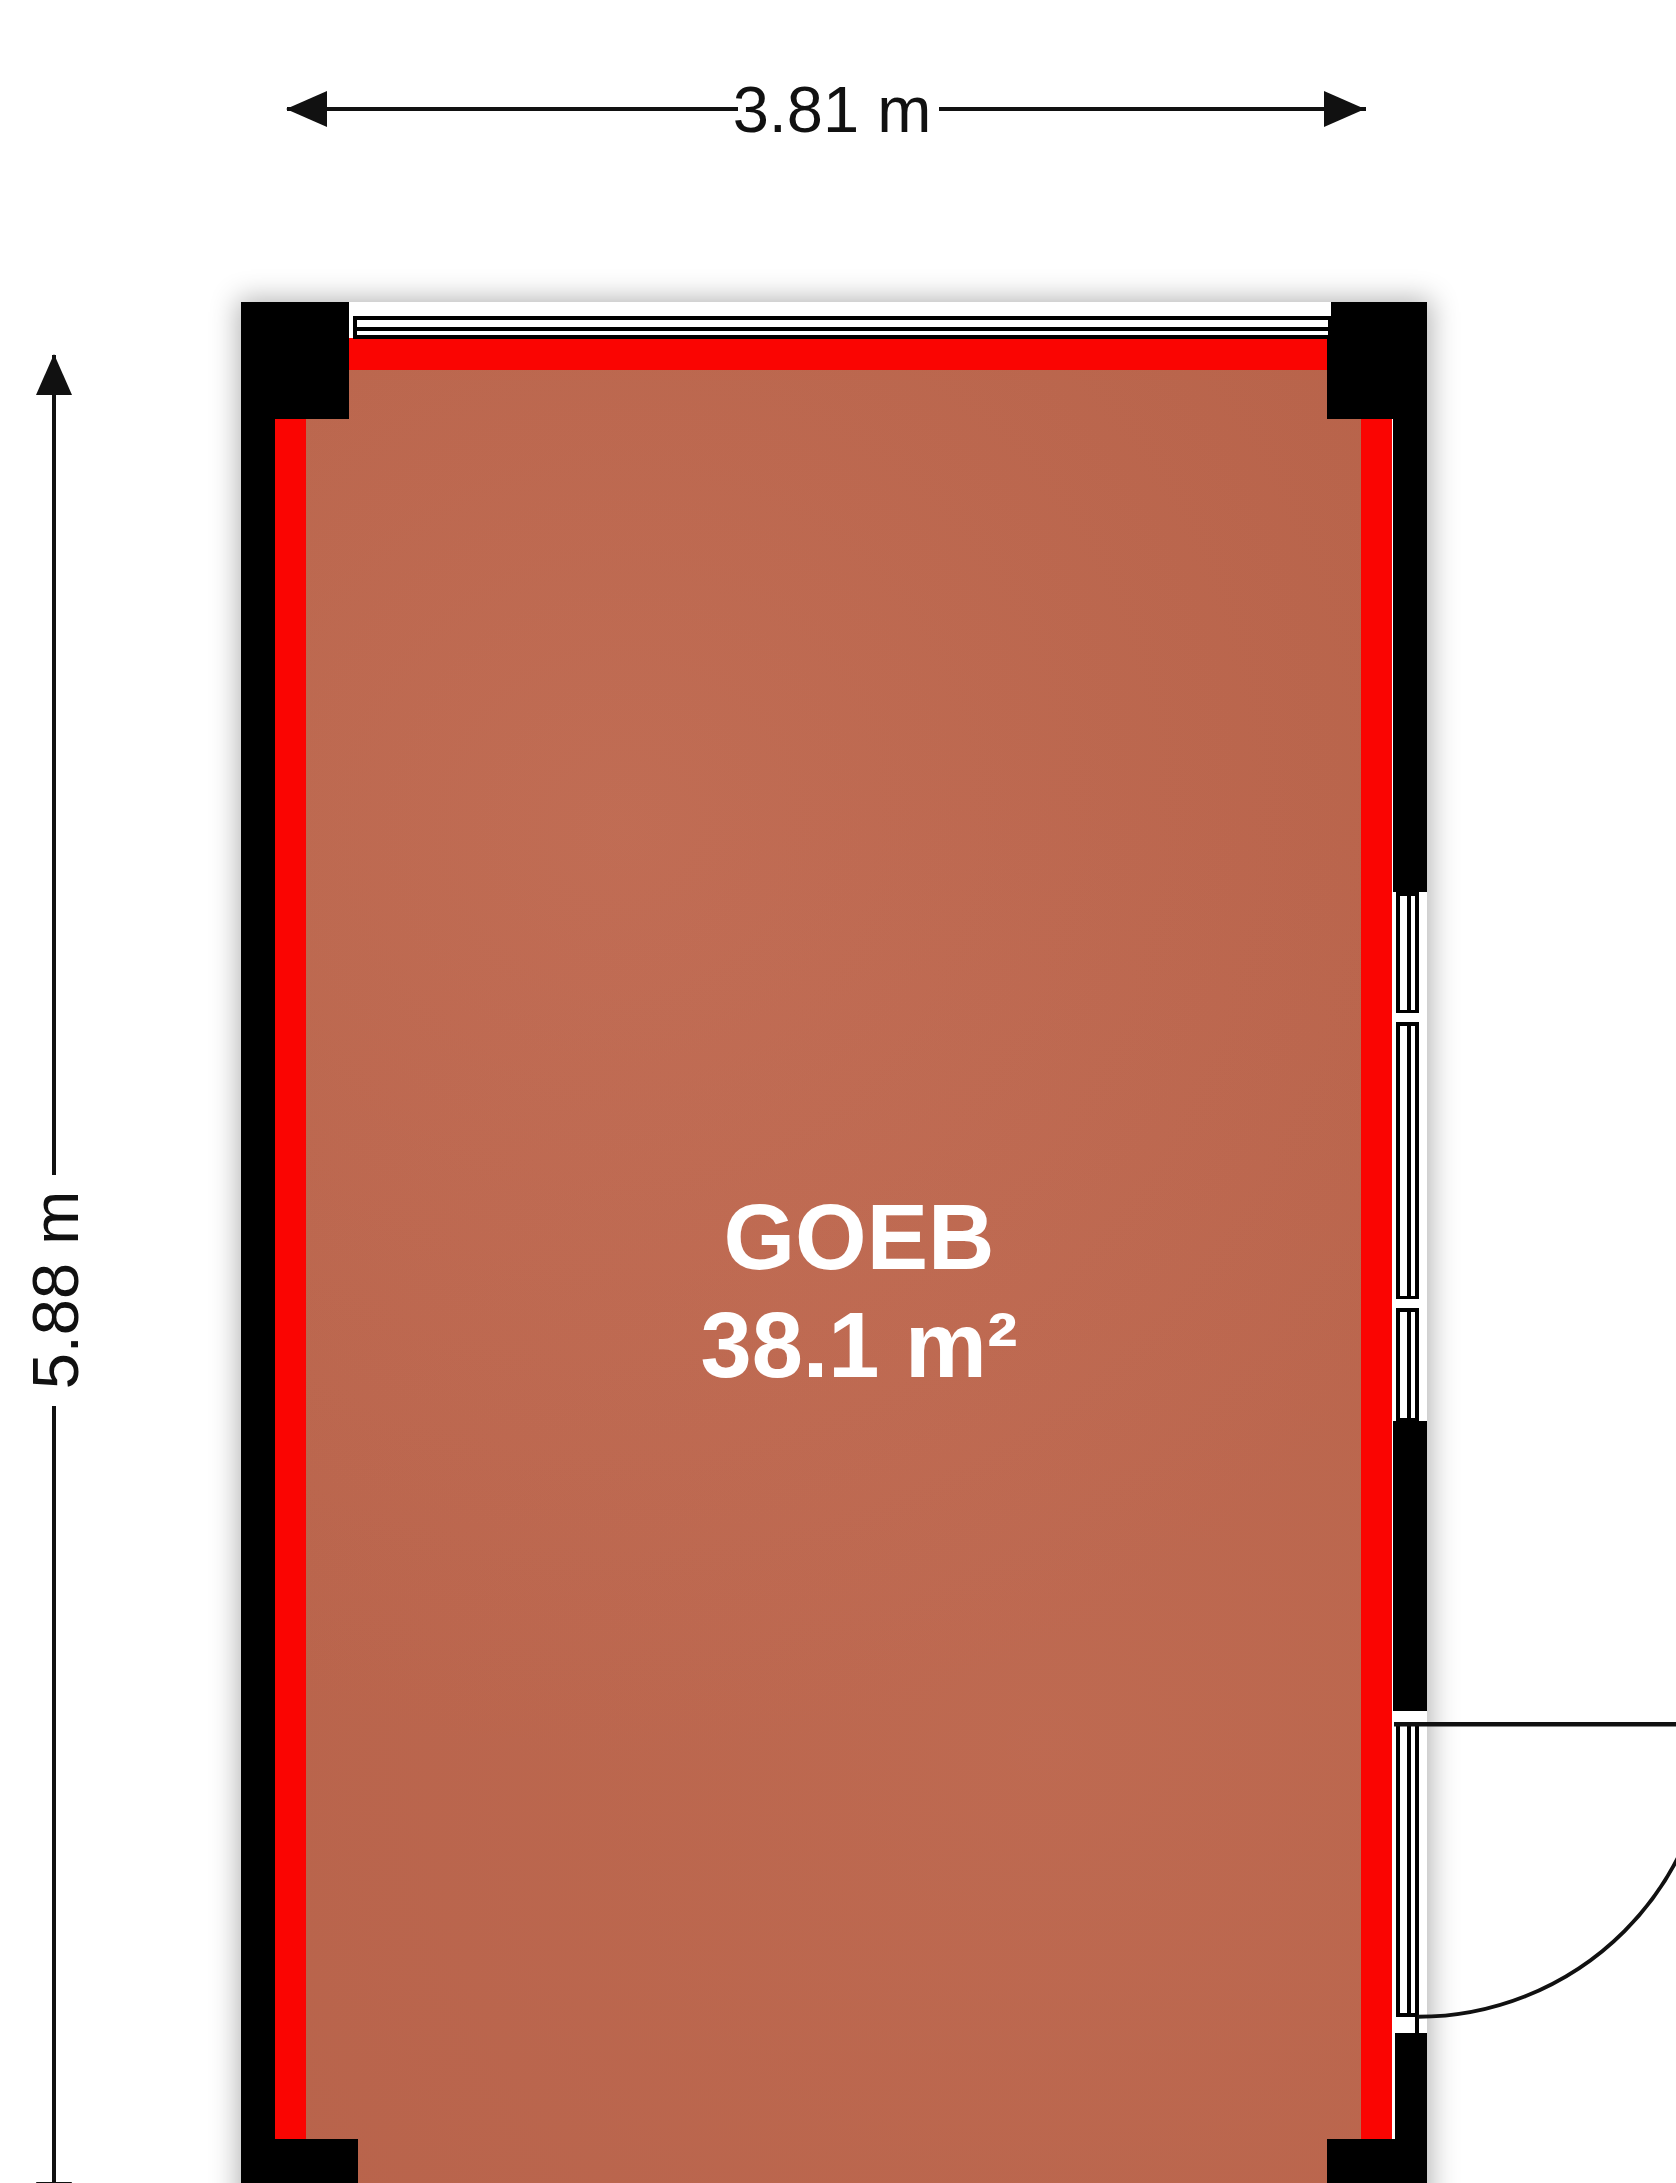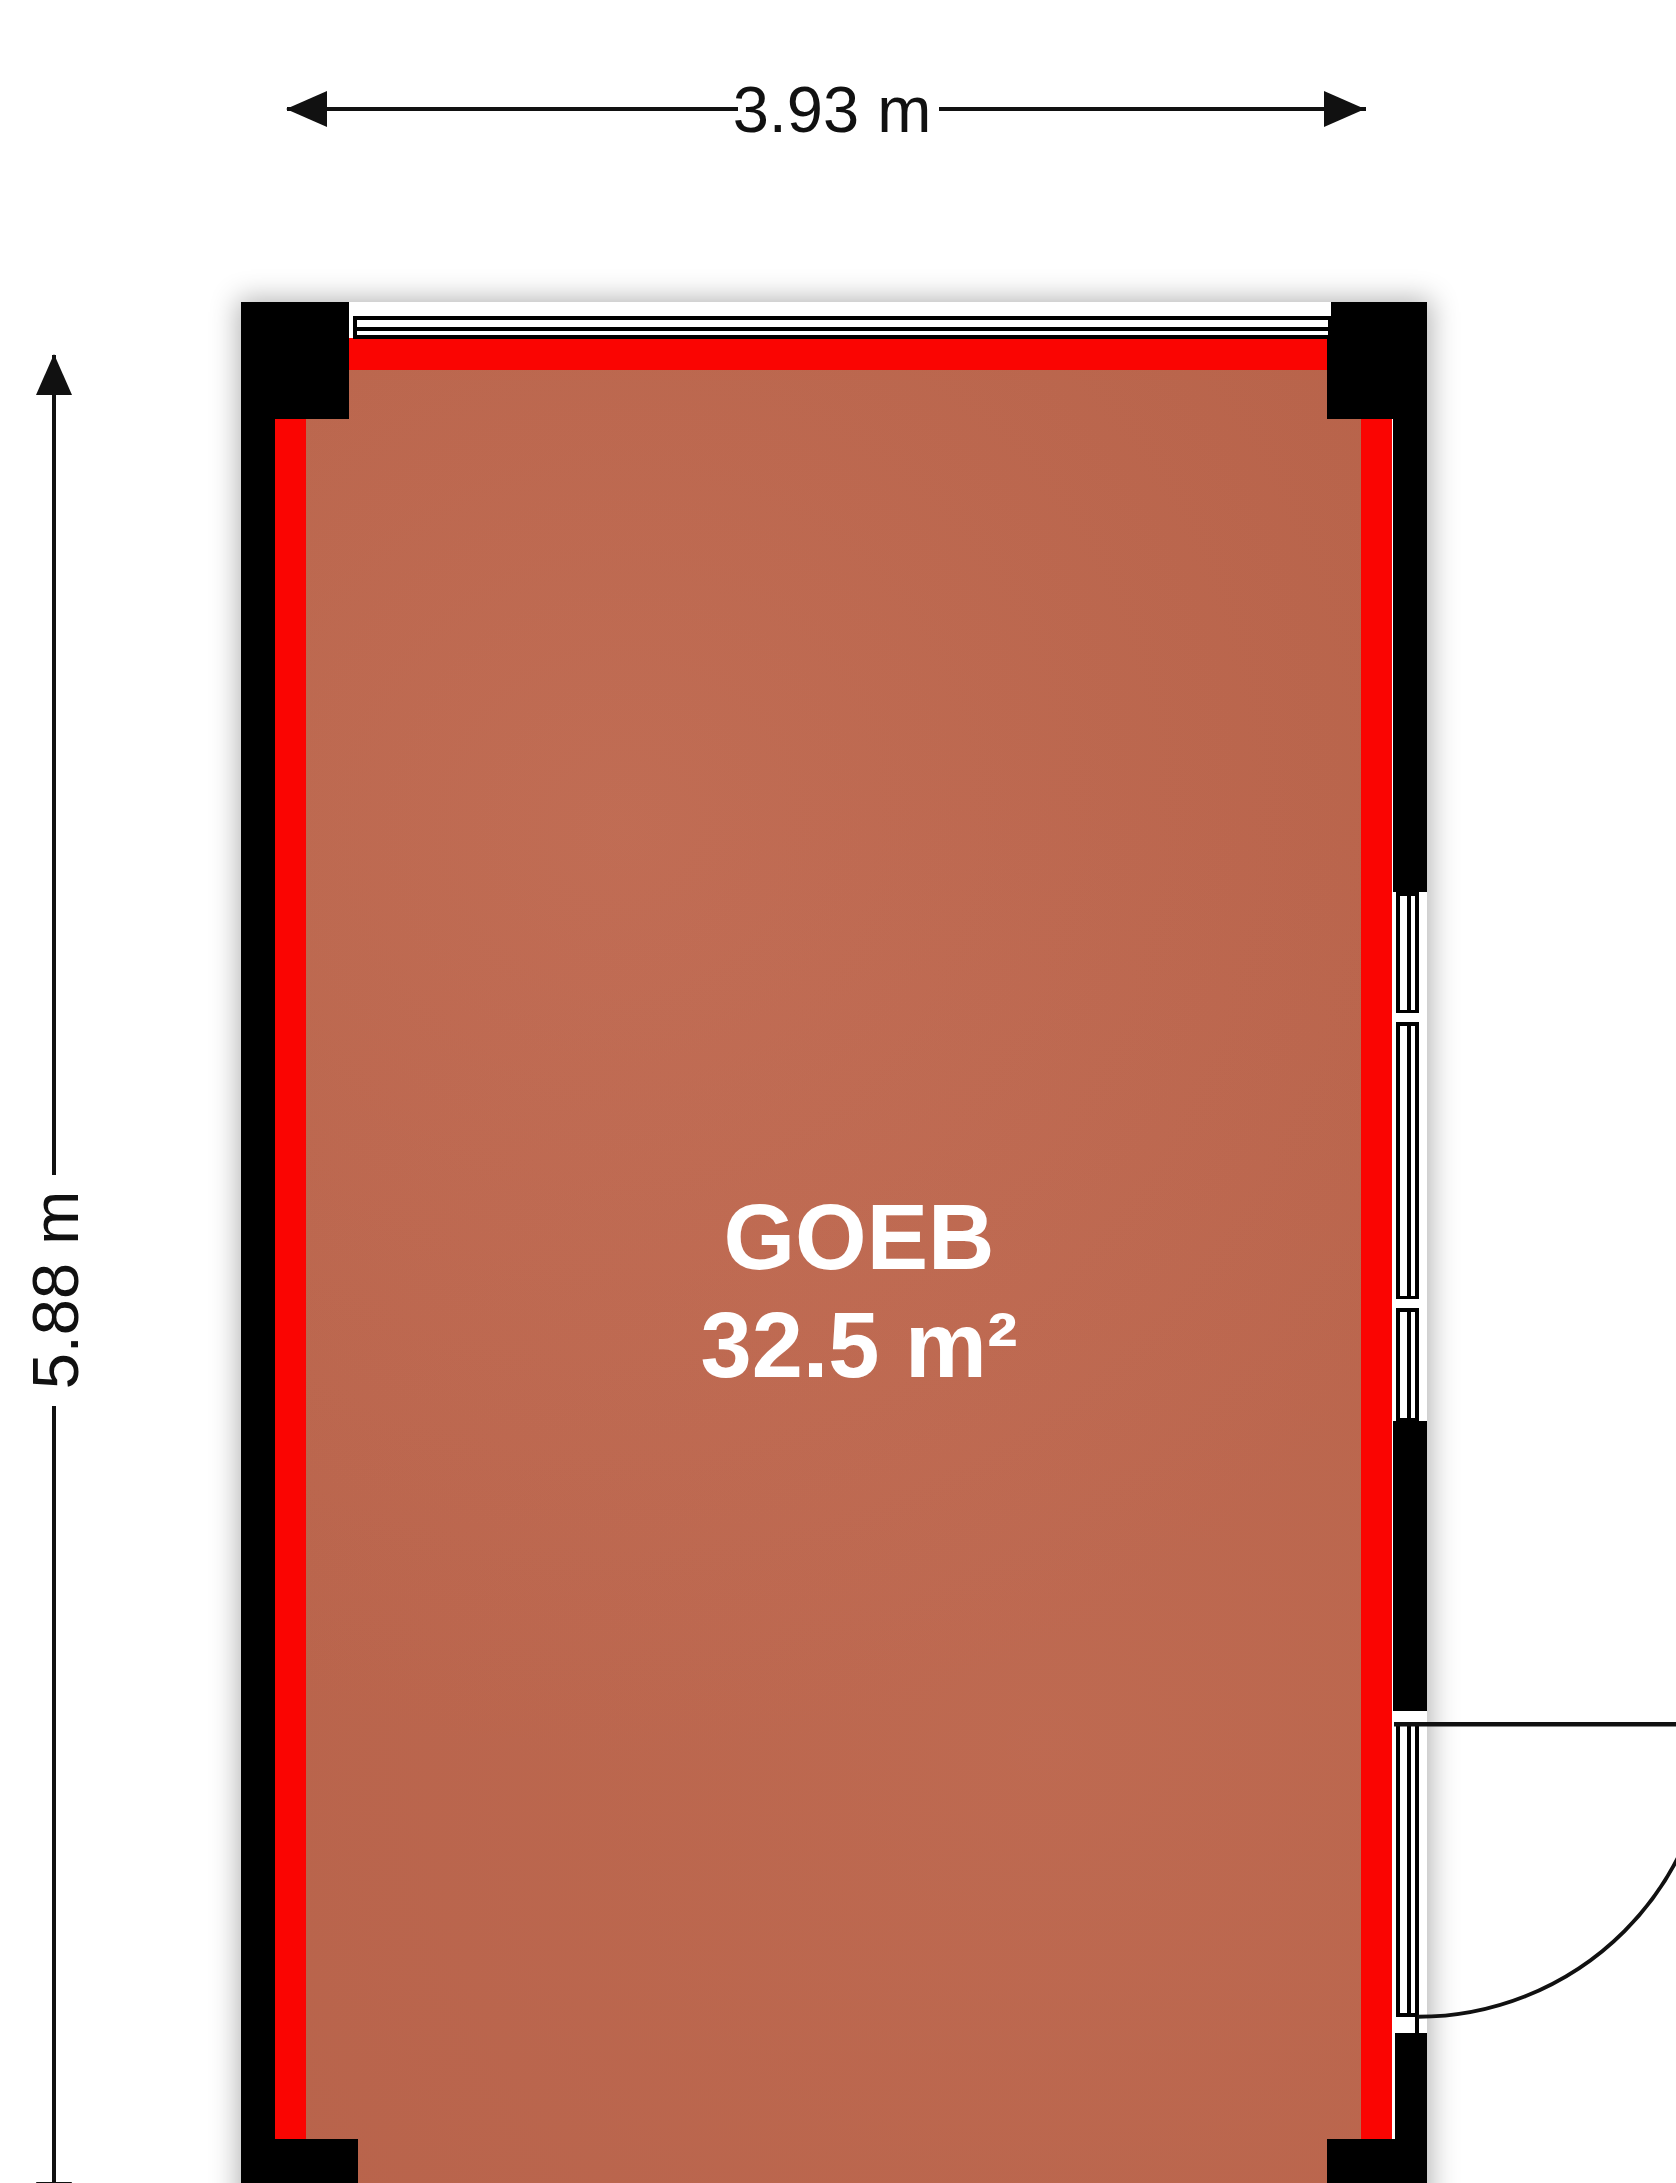--- a/index.html
+++ b/index.html
@@ -82,21 +82,21 @@
   .door-svg{position:absolute;left:0;top:0;width:1677px;height:2371px;pointer-events:none;}
 </style>
 </head>
 <body>
 
 <div class="canvas">
 
   <div>
     <div class="arrow arrow-left"></div>
     <div class="dimline dt-seg1"></div>
-    <div class="dim-label dim-label-top">3.93 m</div>
+    <div class="dim-label dim-label-top">3.81 m</div>
     <div class="dimline dt-seg2"></div>
     <div class="arrow arrow-right"></div>
   </div>
 
   <div>
     <div class="arrow arrow-up"></div>
     <div class="dimline dl-seg1"></div>
     <div class="dim-label dim-label-left">5.88 m</div>
     <div class="dimline dl-seg2"></div>
     <div class="arrow arrow-down"></div>
@@ -148,21 +148,21 @@
 
     <div class="door-opening">
       <div class="jamb1"></div>
       <div class="jamb2"></div>
       <div class="jamb3"></div>
       <div class="cap-b"></div>
     </div>
 
     <div class="room-label" style="color: rgb(255, 255, 255); margin-left: 24px;">
       <div>GOEB</div>
-      <div>32.5 m²</div>
+      <div>38.1 m²</div>
     </div>
   </div>
 
   <svg class="door-svg" viewBox="0 0 3840 5429">
     <path d="M 3192 3948 H 3916" stroke="#111111" stroke-width="10" fill="none"></path>
     <path d="M 3916 3948 A 670 670 0 0 1 3246 4618" stroke="#111111" stroke-width="9" fill="none"></path>
   </svg>
 
 </div>
 

